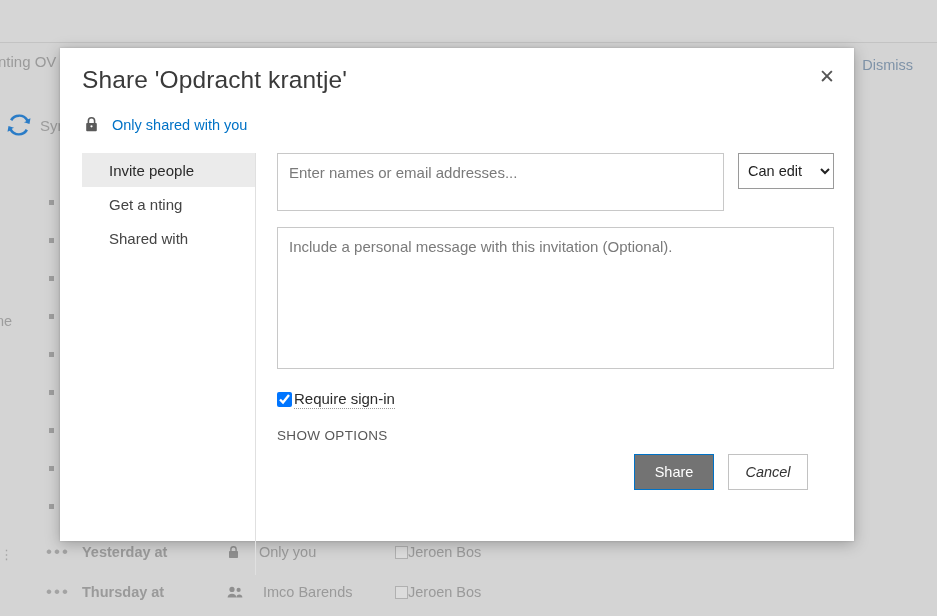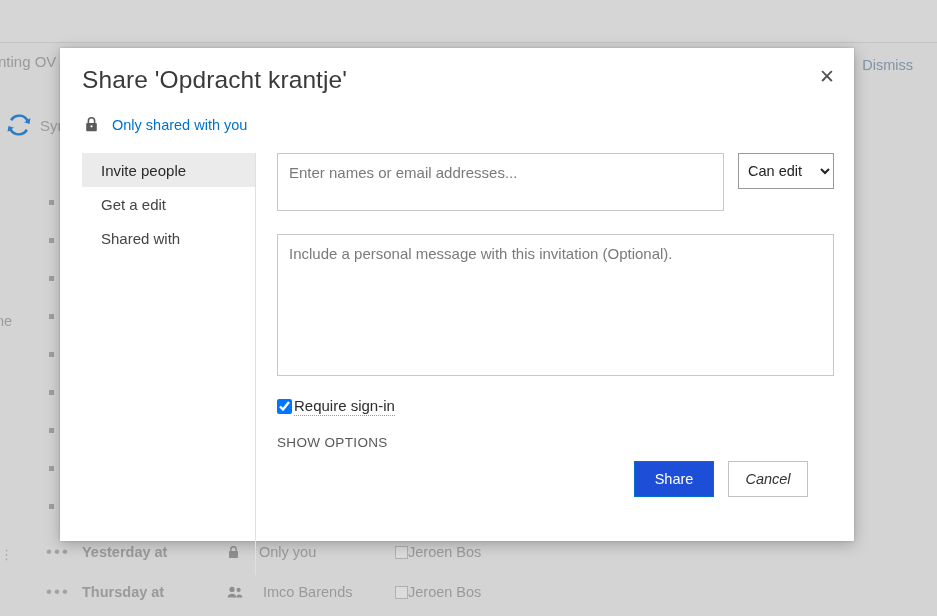--- a/index.html
+++ b/index.html
@@ -197,21 +197,21 @@
     top: 0;
     width: 174px;
     border-right: 1px solid #e0e0e0;
     height: 422px;
     box-sizing: border-box;
   }
   .side-item {
     height: 34px;
     display: flex;
     align-items: center;
-    padding-left: 19px;
+    padding-left: 27px;
     font-size: 15px;
     color: #444;
     cursor: pointer;
     white-space: nowrap;
   }
   .side-item.selected {
     background: #ebebeb;
     color: #2b2b2b;
   }
 
@@ -248,21 +248,21 @@
     font-size: 14.5px;
     font-family: "Liberation Sans", sans-serif;
     color: #222;
     border: 1px solid #9a9a9a;
     background: #fff;
     padding-left: 5px;
     box-sizing: border-box;
   }
 
   .msg-input {
-    margin-top: 23px;
+    margin-top: 16px;
     width: 100%;
     height: 142px;
     border: 1px solid #c8c8c8;
     box-sizing: border-box;
     padding: 9px 11px;
     font-size: 15px;
     color: #333;
     font-family: "Liberation Sans", sans-serif;
     outline: none;
     resize: none;
@@ -310,21 +310,21 @@
   }
   .btn {
     width: 80px;
     height: 36px;
     font-size: 14.5px;
     font-family: "Liberation Sans", sans-serif;
     cursor: pointer;
     box-sizing: border-box;
   }
   .btn-primary {
-    background: #1d4ed8;
+    background: #737373;
     color: #ffffff;
     border: 1px solid #0072c6;
   }
   .btn-secondary {
     background: #ffffff;
     color: #333333;
     border: 1px solid #c2c2c2;
     font-style: italic;
   }
 </style>
@@ -421,21 +421,21 @@
     <span class="dlg-shared-link">Only shared with you</span>
   </div>
 
   <div class="dlg-body">
 
     <div class="dlg-sidebar">
       <div class="side-item selected">
         <span>Invite people</span>
       </div>
       <div class="side-item">
-        <span>Get a edit</span>
+        <span>Get a nting</span>
       </div>
       <div class="side-item">
         <span>Shared with</span>
       </div>
     </div>
 
     <div class="dlg-main">
 
       <div class="row-invite">
         <textarea class="names-input" placeholder="Enter names or email addresses..." style=""></textarea>

